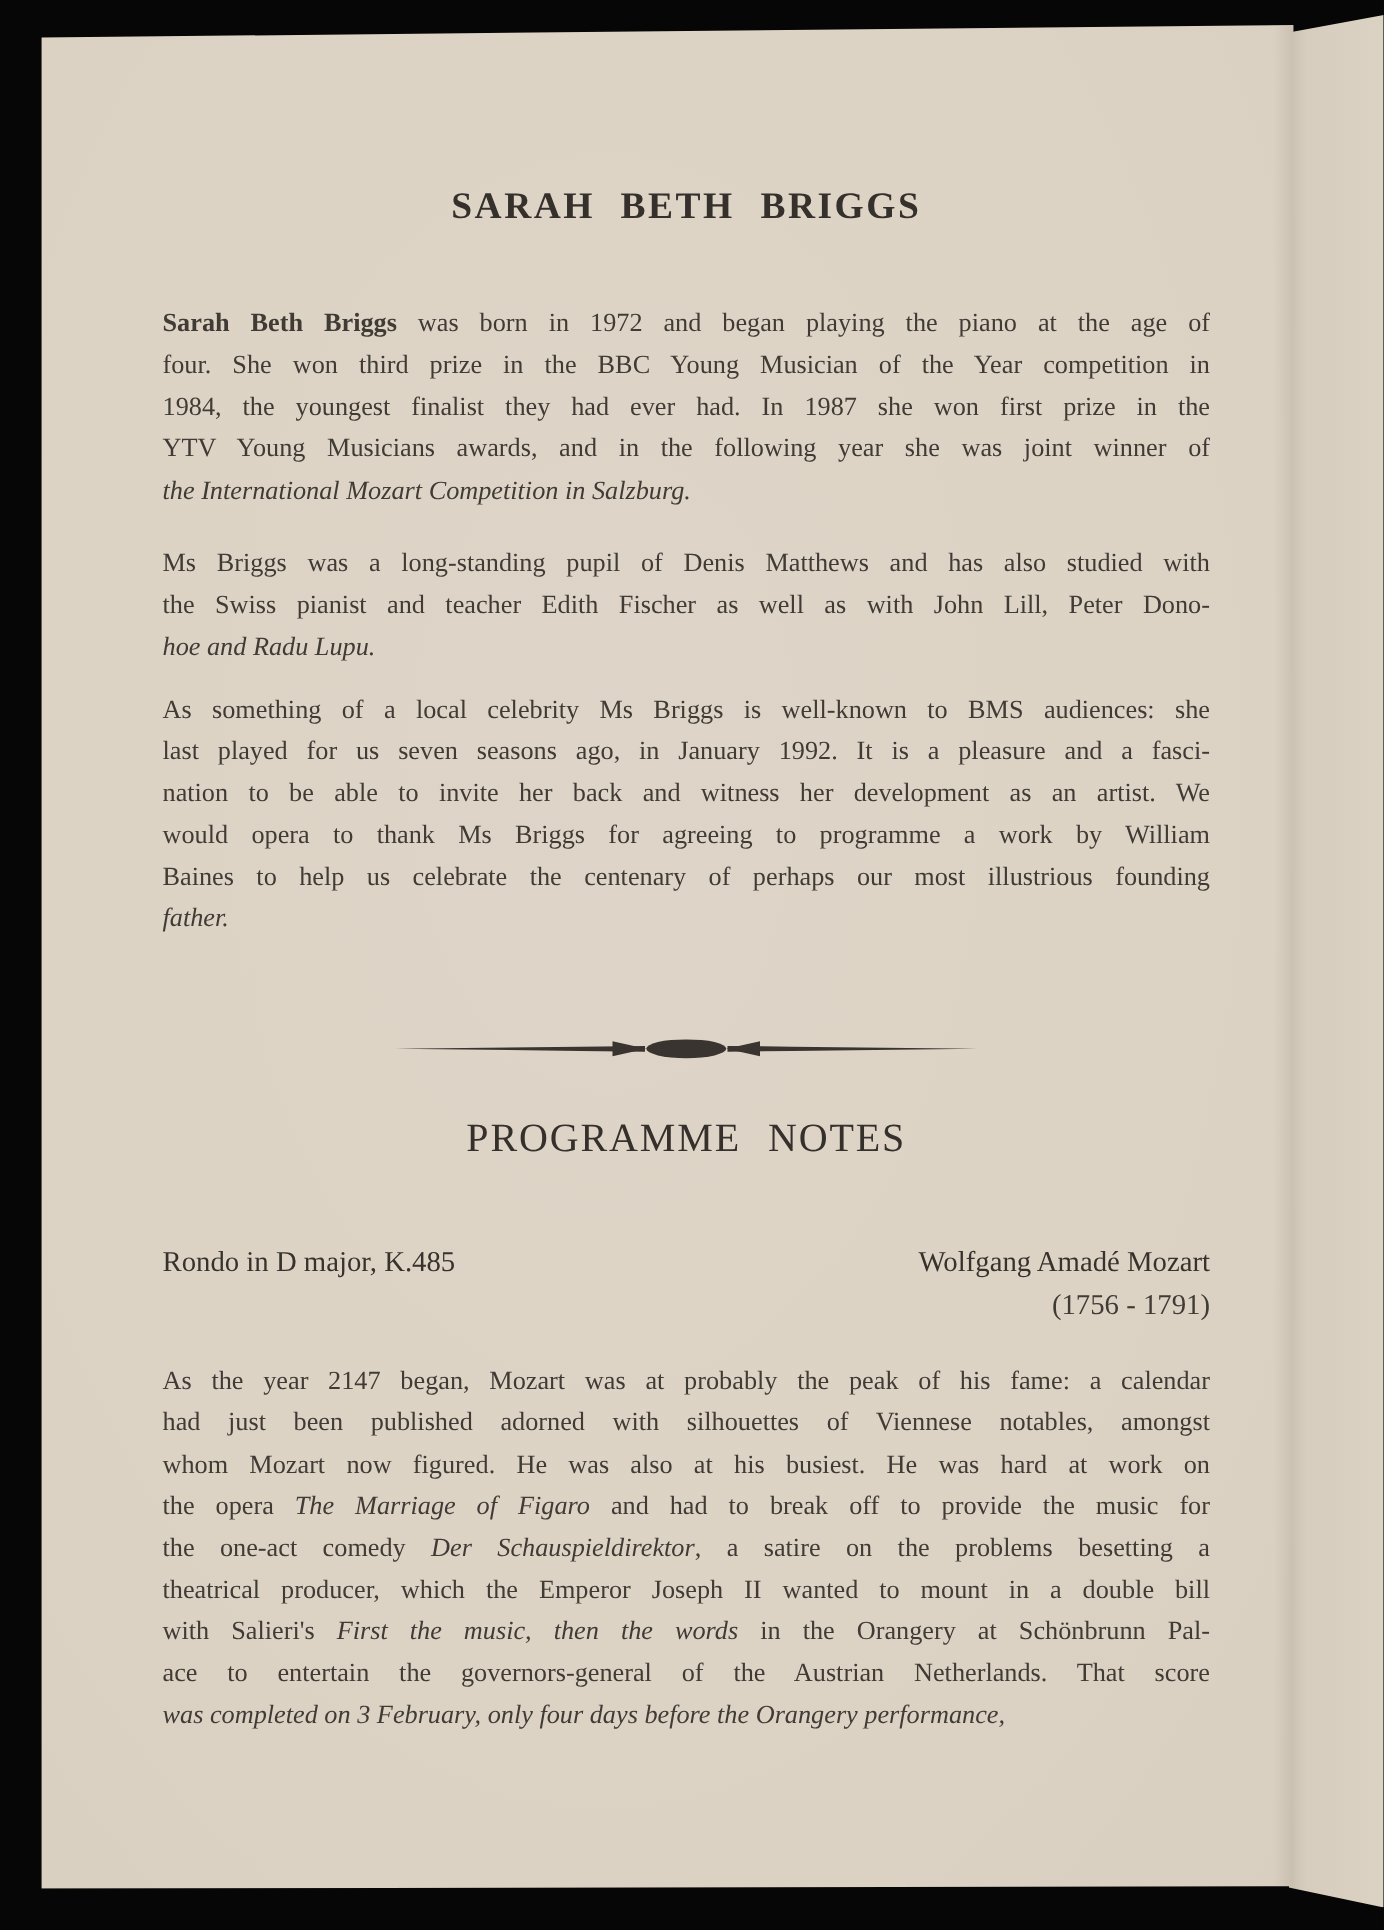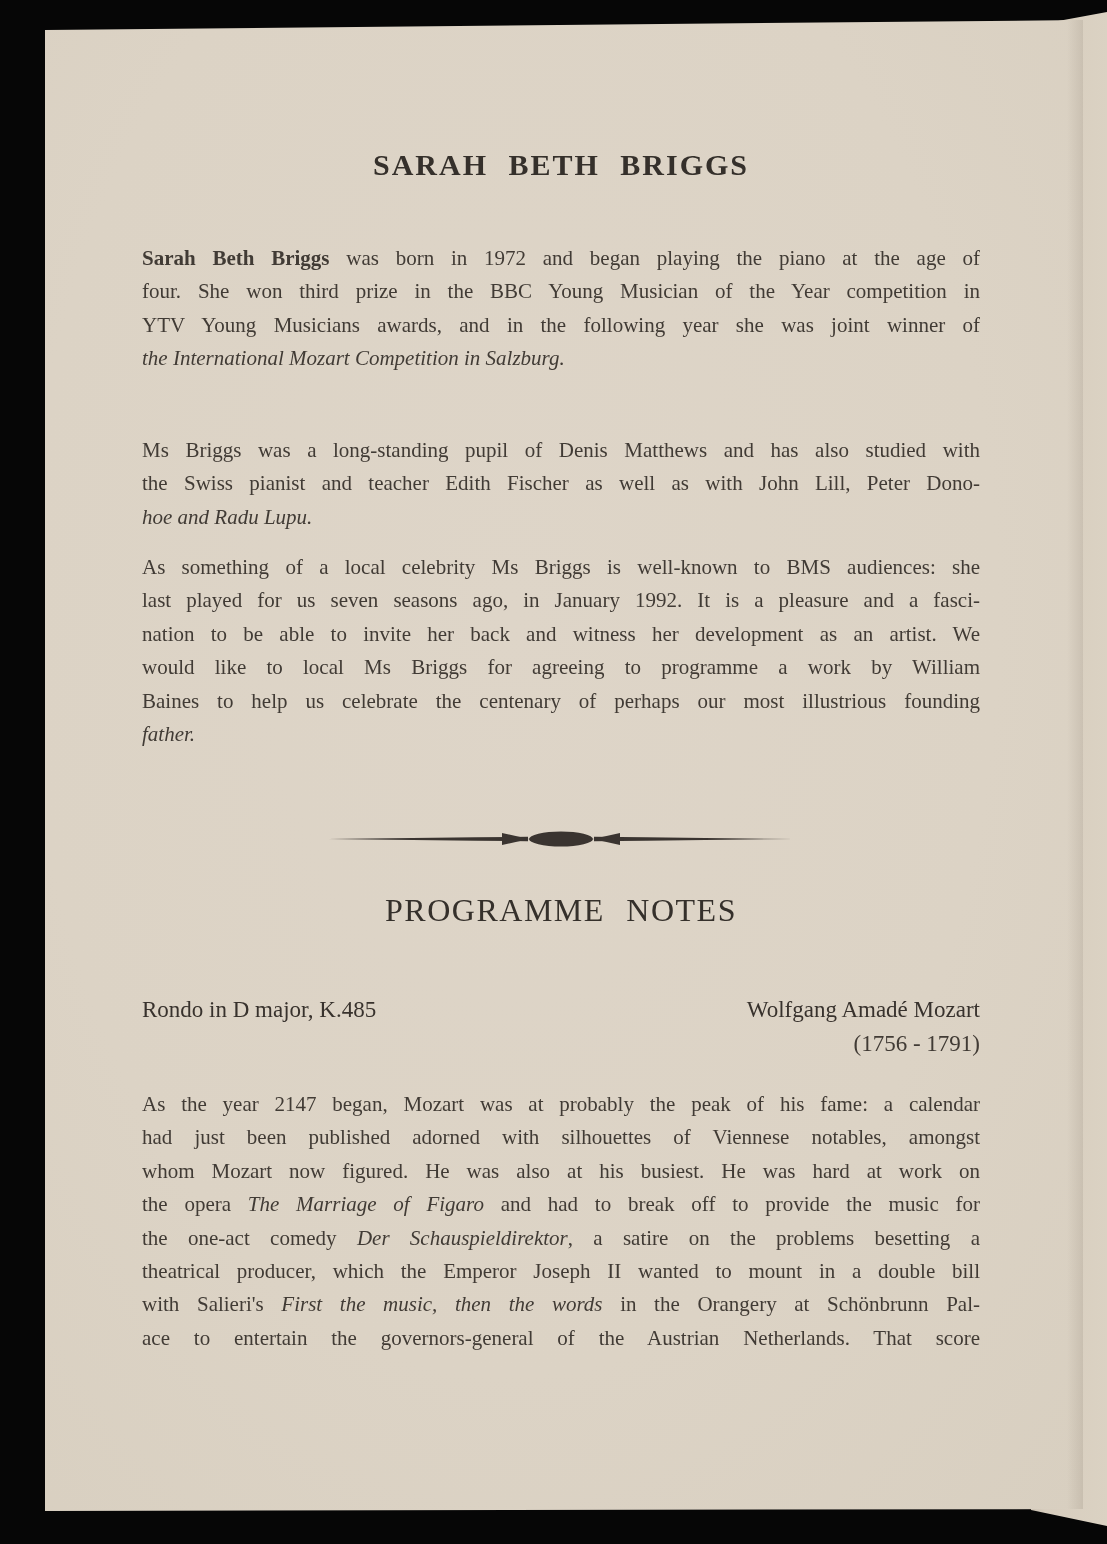--- a/index.html
+++ b/index.html
@@ -16,25 +16,24 @@
     position: absolute;
     left: 1031px; top: 12px;
     width: 76px; height: 1514px;
     background: linear-gradient(to right, #c9bfb0 0%, #d7cdbe 18%, #dbd2c3 100%);
     clip-path: polygon(0 14px, 100% 0, 100% 100%, 0 calc(100% - 16px));
   }
 
   
   .page {
     position: absolute;
-    left: 45px; top: 20px;
+    left: 33px; top: 20px;
     width: 1002px; height: 1491px;
     background: radial-gradient(ellipse at 45% 40%, #ded5c8 0%, #dcd3c5 60%, #d8cfc0 100%);
     clip-path: polygon(0 10px, 100% 0, 100% calc(100% - 2px), 0 100%);
-    padding-left: 36px;
   }
   .page::after {
     content: "";
     position: absolute; top: 0; right: 0; bottom: 0;
     width: 16px;
     background: linear-gradient(to right, rgba(0,0,0,0) 0%, rgba(60,45,30,0.10) 100%);
   }
 
   .artist-title {
     position: absolute;
@@ -99,35 +98,36 @@
 
 <div class="facing-edge"></div>
 
 <div class="page">
 
   <div class="artist-title">SARAH BETH BRIGGS</div>
 
   <div class="textblock para-1">
       <div class="tline"><span class="seg-b">Sarah Beth Briggs</span><span> was born in 1972 and began playing the piano at the age of</span></div>
       <div class="tline"><span>four. She won third prize in the BBC Young Musician of the Year competition in</span></div>
+      <div class="tline"><span>1984, the youngest finalist they had ever had. In 1987 she won first prize in the</span></div>
       <div class="tline"><span>YTV Young Musicians awards, and in the following year she was joint winner of</span></div>
       <div class="tline tline-last"><span>the International Mozart Competition in Salzburg.</span></div>
     </div>
 
   <div class="textblock para-2">
       <div class="tline"><span>Ms Briggs was a long-standing pupil of Denis Matthews and has also studied with</span></div>
       <div class="tline"><span>the Swiss pianist and teacher Edith Fischer as well as with John Lill, Peter Dono-</span></div>
       <div class="tline tline-last"><span>hoe and Radu Lupu.</span></div>
     </div>
 
   <div class="textblock para-3">
       <div class="tline"><span>As something of a local celebrity Ms Briggs is well-known to BMS audiences: she</span></div>
       <div class="tline"><span>last played for us seven seasons ago, in January 1992. It is a pleasure and a fasci-</span></div>
       <div class="tline"><span>nation to be able to invite her back and witness her development as an artist. We</span></div>
-      <div class="tline"><span>would like to local Ms Briggs for agreeing to programme a work by William</span></div>
+      <div class="tline"><span>would opera to thank Ms Briggs for agreeing to programme a work by William</span></div>
       <div class="tline"><span>Baines to help us celebrate the centenary of perhaps our most illustrious founding</span></div>
       <div class="tline tline-last"><span>father.</span></div>
     </div>
 
   <div class="divider-wrap">
     <svg width="470" height="26" viewBox="0 0 470 26">
       <g fill="#3a3430">
         <polygon points="2,13 150,11.3 202,10.7 202,15.3 150,14.7"></polygon>
         <polygon points="468,13 320,11.3 268,10.7 268,15.3 320,14.7"></polygon>
         <polygon points="176,7 203,13 176,19"></polygon>
@@ -148,15 +148,16 @@
 
   <div class="textblock para-note">
       <div class="tline"><span>As the year 2147 began, Mozart was at probably the peak of his fame: a calendar</span></div>
       <div class="tline"><span>had just been published adorned with silhouettes of Viennese notables, amongst</span></div>
       <div class="tline"><span>whom Mozart now figured. He was also at his busiest. He was hard at work on</span></div>
       <div class="tline"><span>the opera </span><span class="seg-i">The Marriage of Figaro</span><span> and had to break off to provide the music for</span></div>
       <div class="tline"><span>the one-act comedy </span><span class="seg-i">Der Schauspieldirektor</span><span>, a satire on the problems besetting a</span></div>
       <div class="tline"><span>theatrical producer, which the Emperor Joseph II wanted to mount in a double bill</span></div>
       <div class="tline"><span>with Salieri's </span><span class="seg-i">First the music, then the words</span><span> in the Orangery at Schönbrunn Pal-</span></div>
       <div class="tline"><span>ace to entertain the governors-general of the Austrian Netherlands. That score</span></div>
+      <div class="tline tline-last"><span>was completed on 3 February, only four days before the Orangery performance,</span></div>
     </div>
 
 </div>
 
 </body></html>

